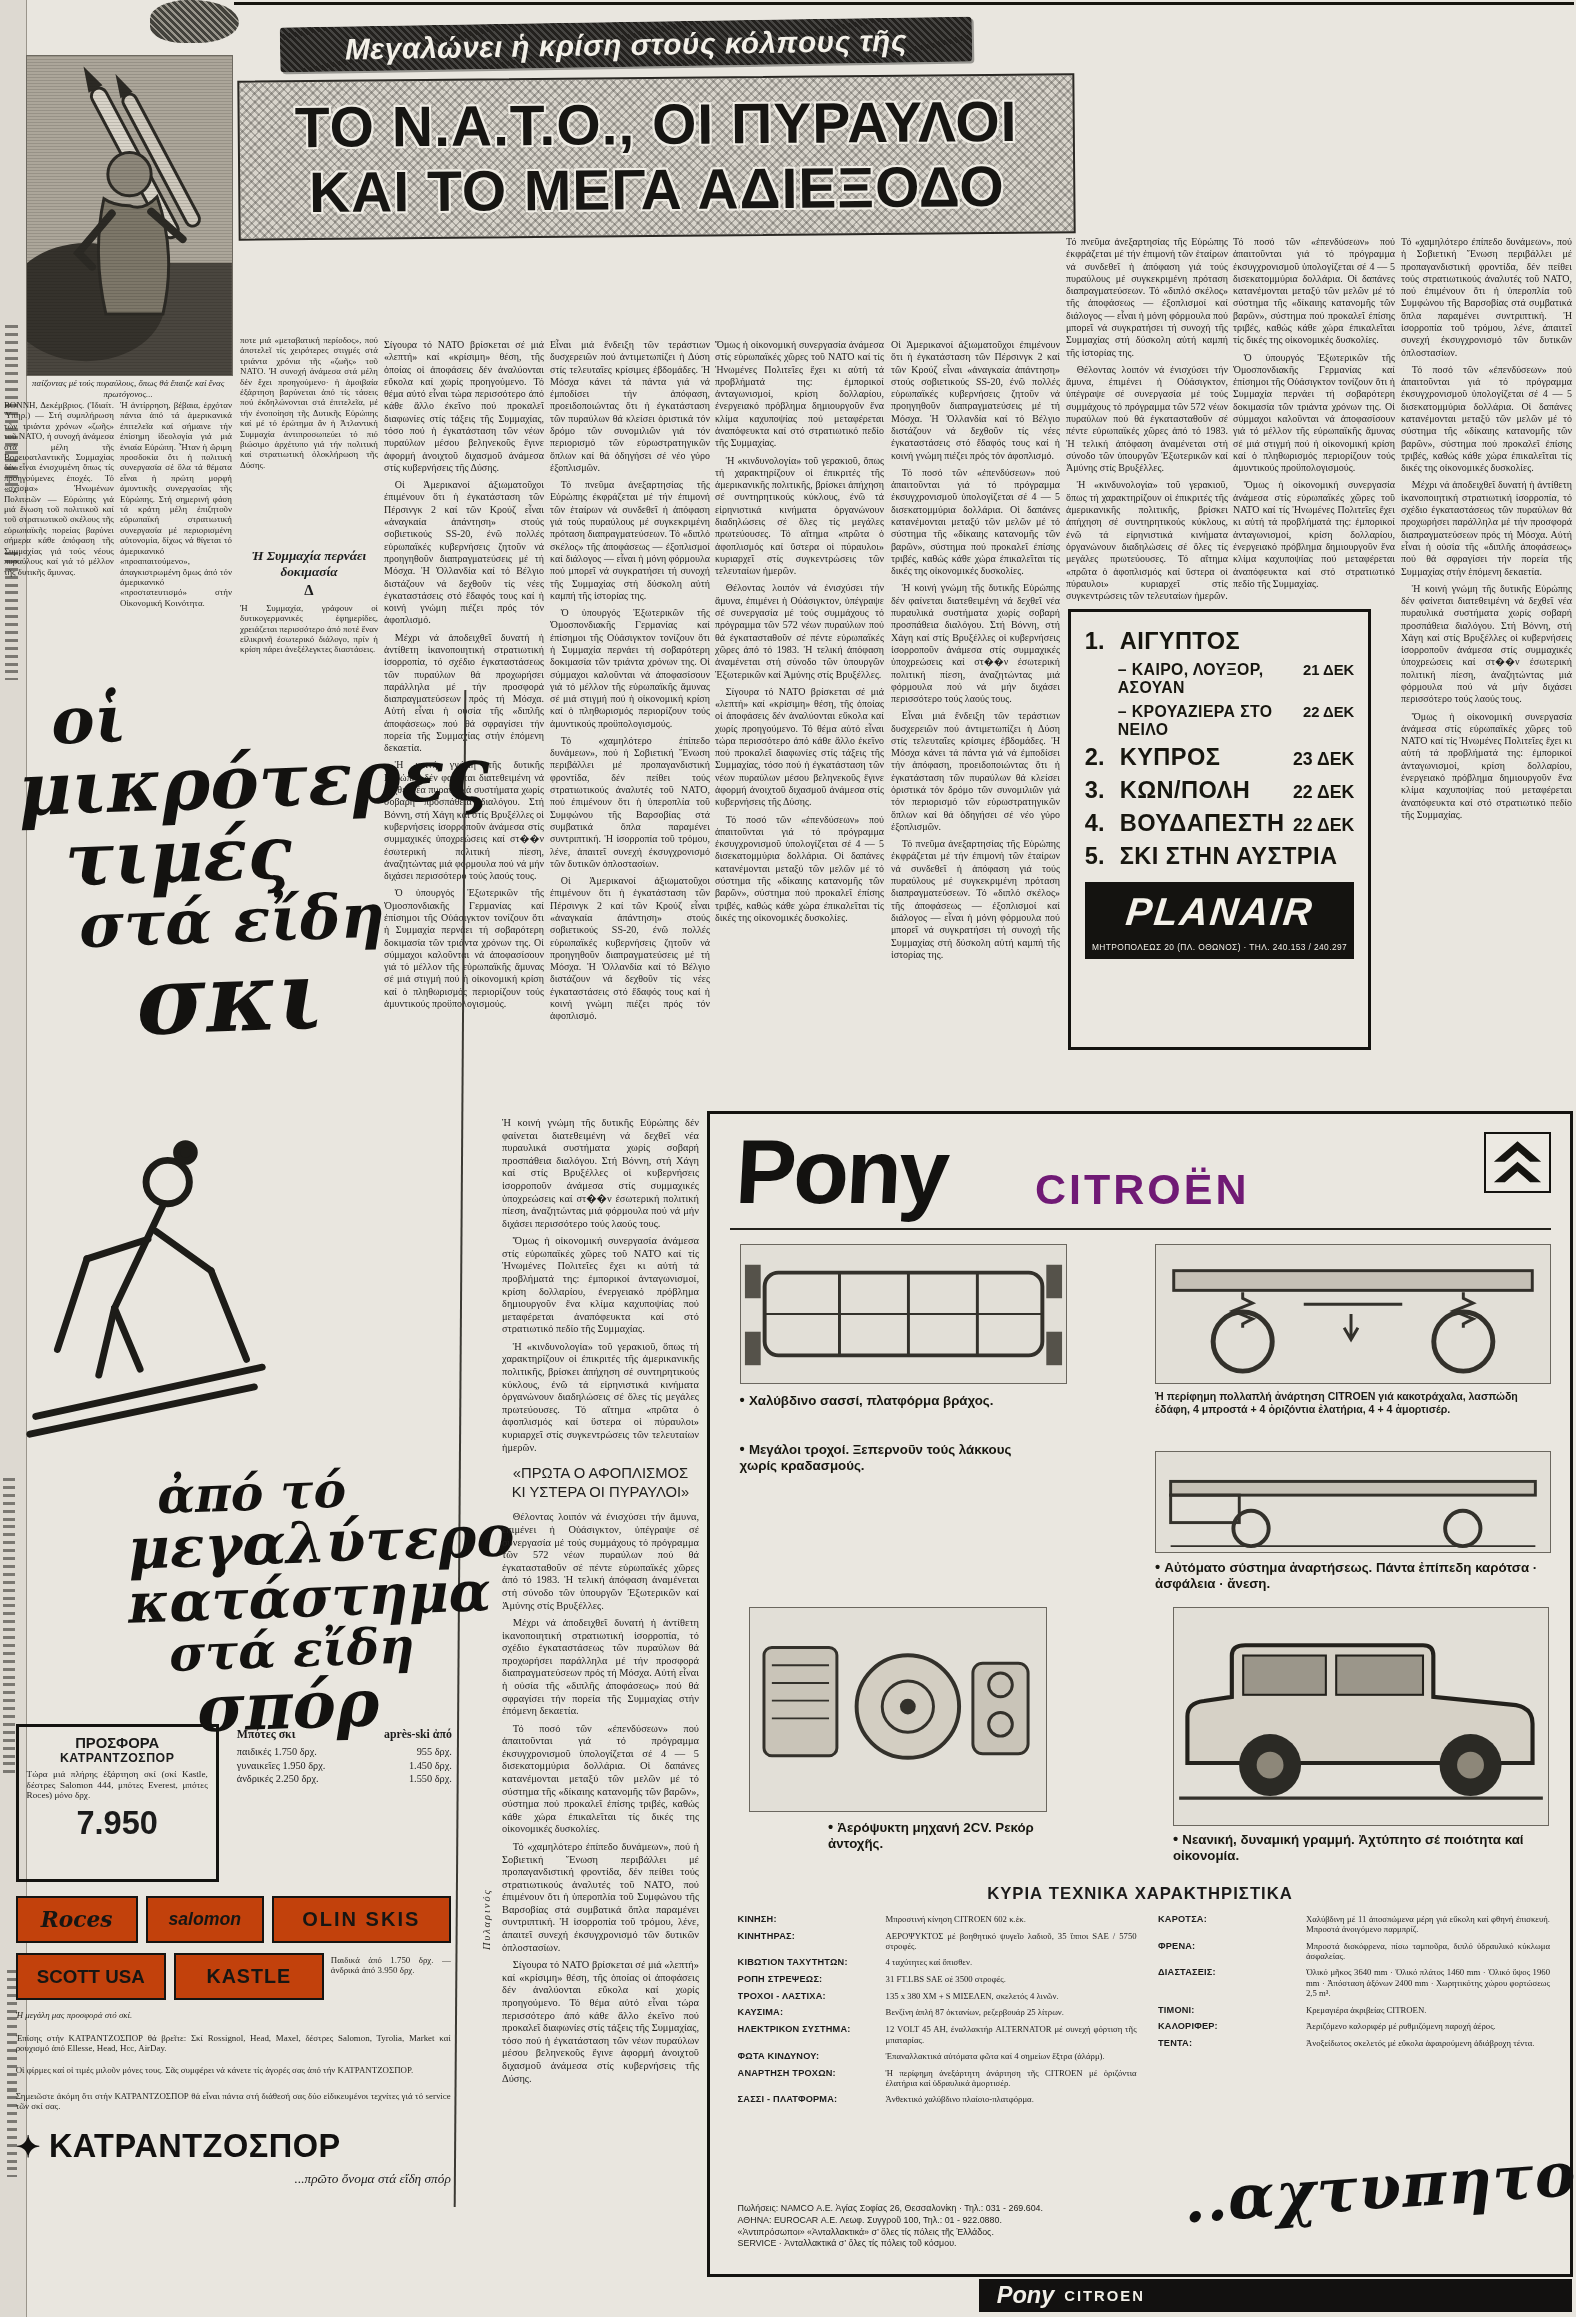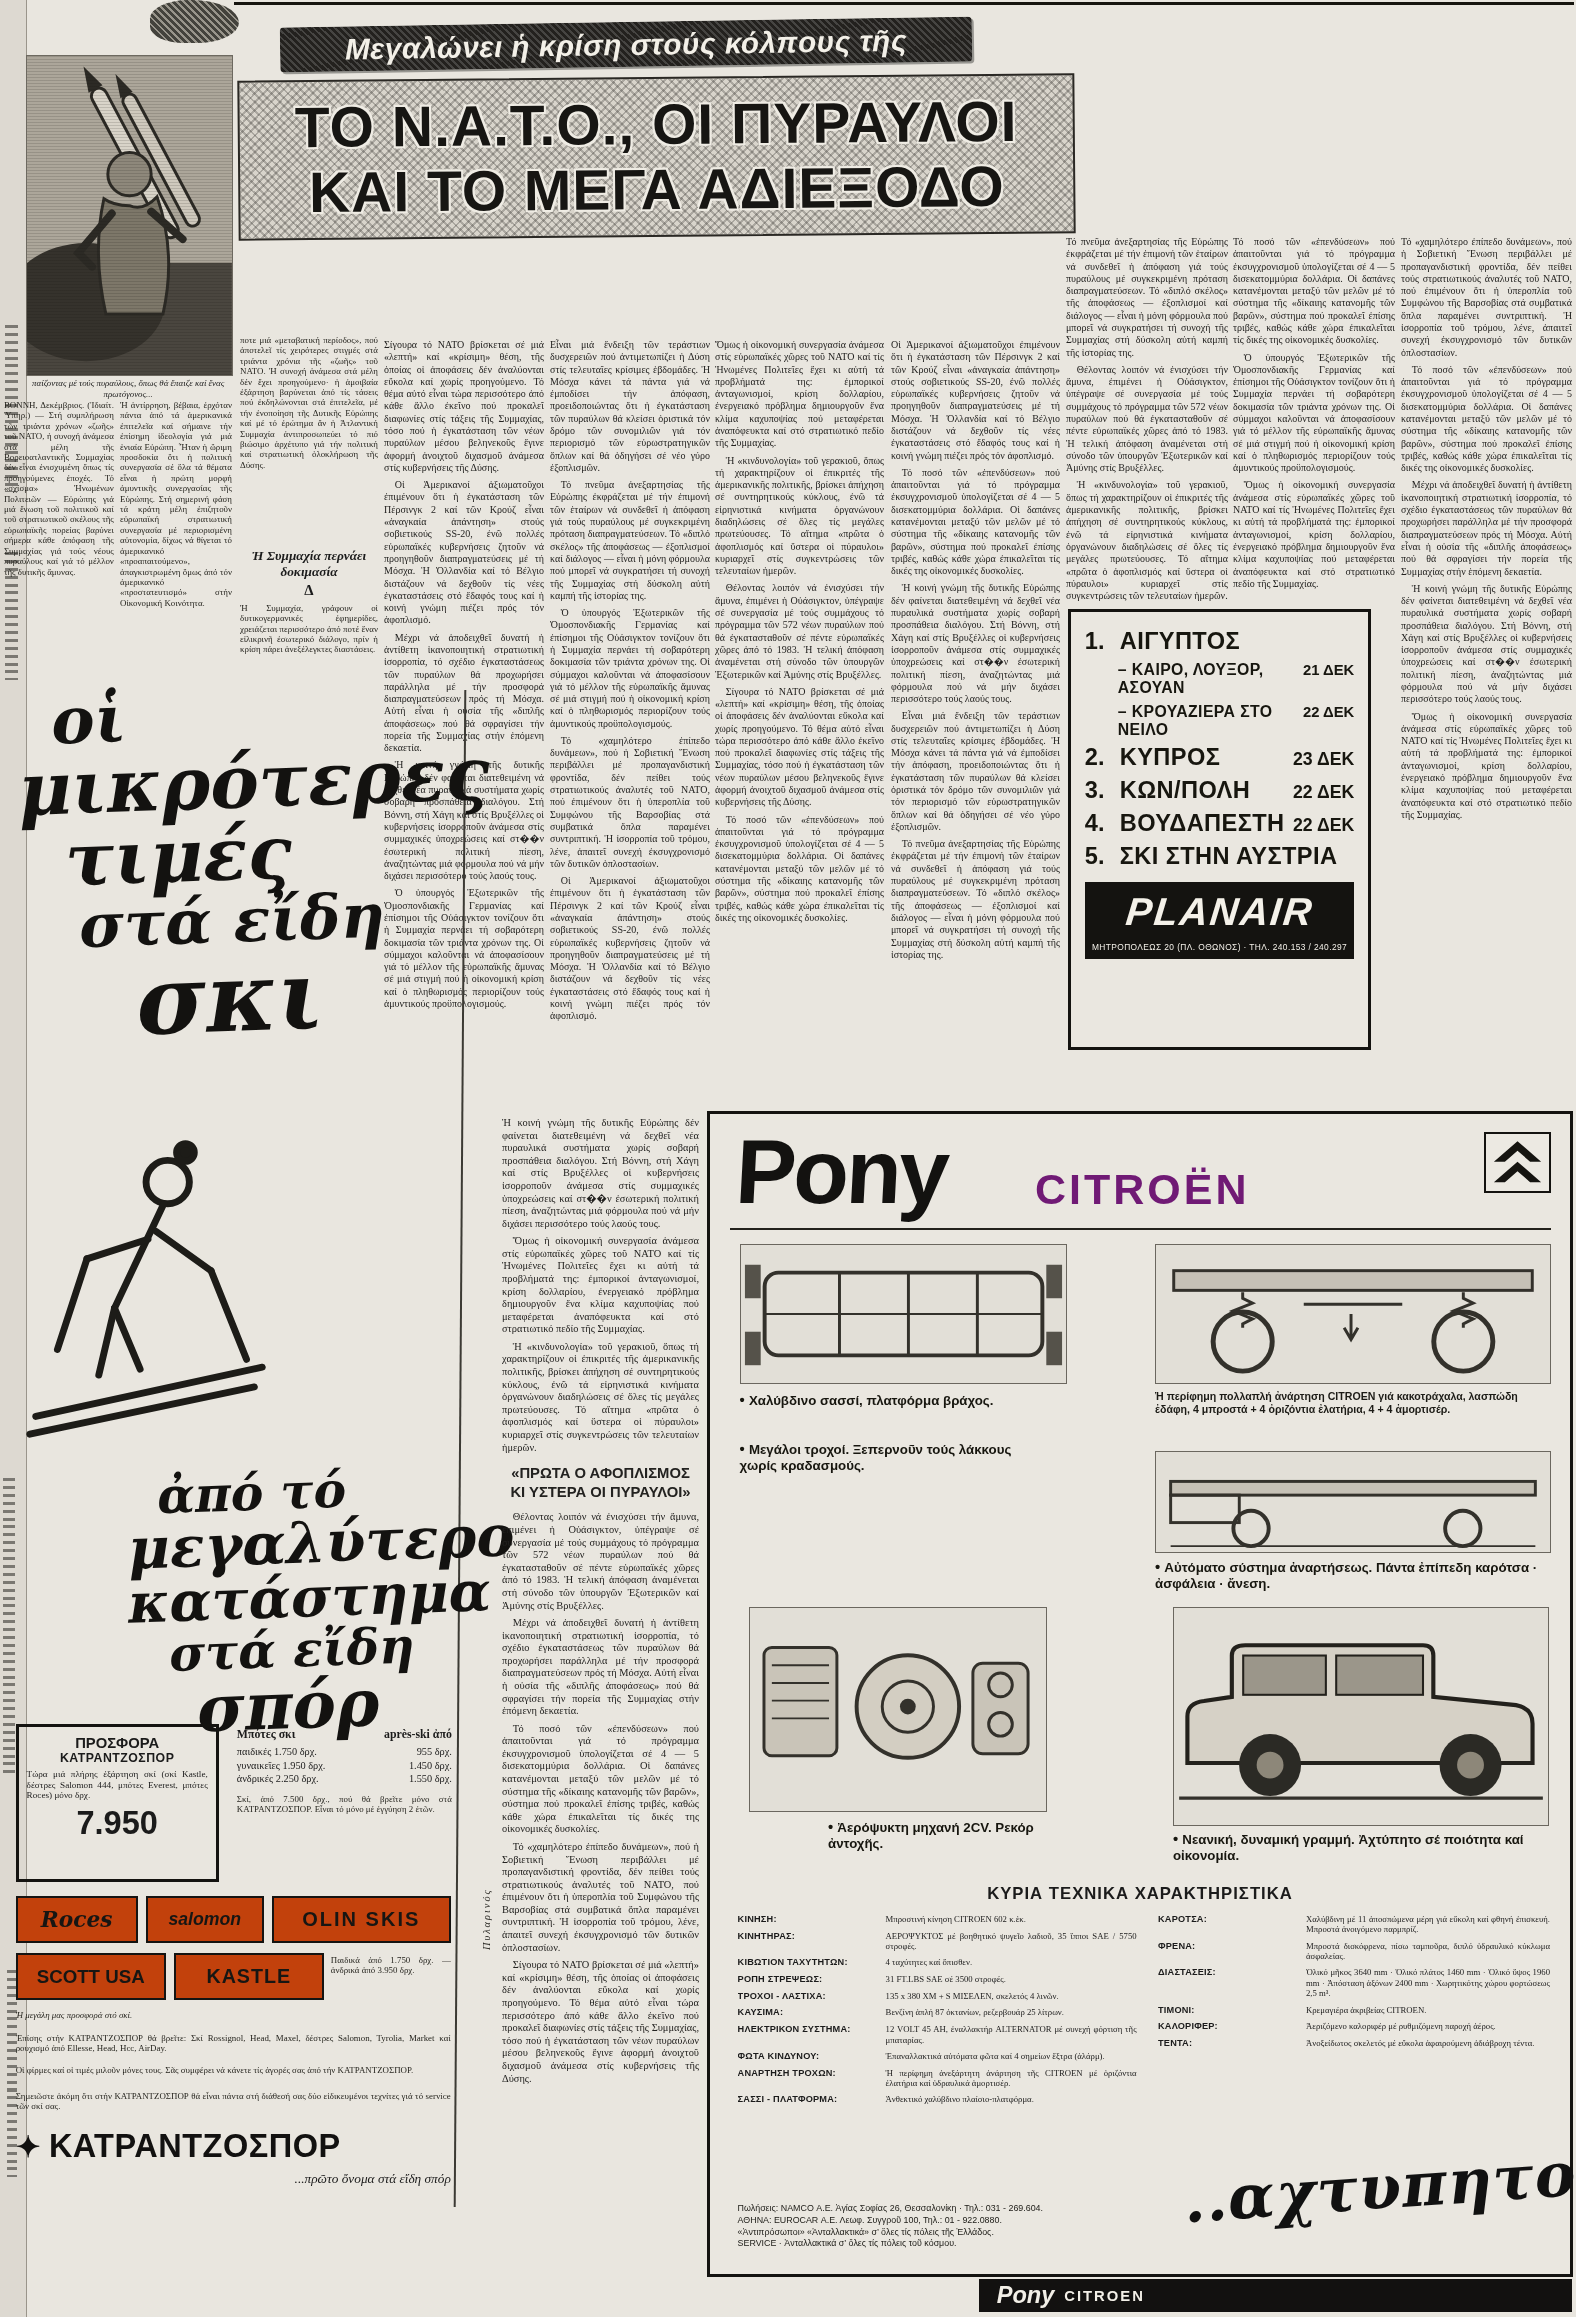--- a/index.html
+++ b/index.html
@@ -20,21 +20,21 @@
   .checker{background-color:#d8d4cb;
      background-image:repeating-linear-gradient(45deg,rgba(35,33,30,.25) 0 2px,transparent 2px 5.9px),
                       repeating-linear-gradient(135deg,rgba(35,33,30,.25) 0 2px,transparent 2px 5.9px);
      border:2px solid #2a2824;transform:rotate(-0.5deg);}
   .headline{font-family:"Liberation Sans",sans-serif;font-weight:900;text-align:center;color:#171613;
      font-size:57px;line-height:65px;letter-spacing:1px;
      text-shadow:2px 2px 0 #efece4,-2px -2px 0 #efece4,2px -2px 0 #efece4,-2px 2px 0 #efece4,0 0 3px #efece4;}
   .deck{font-weight:700;font-style:italic;font-size:19px;line-height:22.7px;text-align:justify;color:#1e1d1a;}
   .subhead1{font-style:italic;font-weight:700;font-size:13.3px;text-align:center;margin:5.9px 0 2px 0;}
   .ornament{text-align:center;font-size:14.8px;font-weight:700;}
-  .subhead2{font-family:"Liberation Sans",sans-serif;font-weight:700;font-size:14.8px;line-height:18.7px;text-align:center;margin:9.9px 0;}
+  .subhead2{font-family:"Liberation Sans",sans-serif;font-weight:400;font-size:14.8px;line-height:18.7px;text-align:center;margin:9.9px 0;}
   .caption{font-size:8.9px;font-style:italic;text-align:center;line-height:10.8px;}
   
   .travel{border:3.9px solid #141310;background:#eae7e0;padding:9.9px 13.8px;box-sizing:border-box;}
   .trow{display:flex;align-items:baseline;margin:5.9px 0;font-family:"Liberation Sans",sans-serif;font-weight:800;color:#17160f;}
   .trow .n{width:35px;font-size:23.6px;}
   .trow .lbl{flex:1;font-size:23.6px;letter-spacing:0.4px;}
   .trow .date{font-size:17.7px;white-space:nowrap;}
   .trow.sub .lbl{font-size:15.8px;padding-left:33px;font-weight:700;}
   .trow.sub .date{font-size:14.8px;}
   .planair{background:#141310;color:#f4f1e9;text-align:center;padding:7.9px 3.9px 6.9px 3.9px;margin-top:11.8px;}
@@ -266,21 +266,20 @@
           <span>955 δρχ.</span>
         </div>
       <div class="pr">
           <span>γυναικεῖες 1.950 δρχ.</span>
           <span>1.450 δρχ.</span>
         </div>
       <div class="pr">
           <span>ἀνδρικές 2.250 δρχ.</span>
           <span>1.550 δρχ.</span>
         </div>
-      <div class="smalltxt" style="margin-top:7.9px;height:69px;">Σκί, ἀπό 7.500 δρχ., πού θά βρεῖτε μόνο στά ΚΑΤΡΑΝΤΖΟΣΠΟΡ. Εἶναι τό μόνο μέ ἐγγύηση 2 ἐτῶν.</div>
     </div>
     <div class="brandbox" style="position:absolute;left:3.9px;top:1218px;width:122px;height:47px;font-style:italic;font-size:21.7px;font-family:'DejaVu Serif',serif;">Roces</div>
     <div class="brandbox" style="position:absolute;left:134px;top:1218px;width:118px;height:47px;font-size:17.7px;font-style:italic;">salomon</div>
     <div class="brandbox" style="position:absolute;left:260px;top:1218px;width:179px;height:47px;font-size:20px;letter-spacing:2px;">OLIN SKIS</div>
     <div class="brandbox" style="position:absolute;left:3.9px;top:1275px;width:150px;height:47px;font-size:18.7px;">SCOTT USA</div>
     <div class="brandbox" style="position:absolute;left:162px;top:1275px;width:150px;height:47px;font-size:19.7px;letter-spacing:1px;">KASTLE</div>
     <div class="smalltxt" style="position:absolute;left:319px;top:1277px;width:120px;height:45px;">Παιδικά ἀπό 1.750 δρχ. — ἀνδρικά ἀπό 3.950 δρχ.</div>
     <div class="smalltxt" style="position:absolute;left:3.9px;top:1332px;width:435px;height:15.8px;font-style:italic;">Ἡ μεγάλη μας προσφορά στό σκί.</div>
     <div class="smalltxt" style="position:absolute;left:3.9px;top:1355px;width:435px;height:29.6px;">Ἐπίσης στήν ΚΑΤΡΑΝΤΖΟΣΠΟΡ θά βρεῖτε: Σκί Rossignol, Head, Maxel, δέστρες Salomon, Tyrolia, Market καί ρουχισμό ἀπό Ellesse, Head, Hcc, AirDay.</div>
     <div class="smalltxt" style="position:absolute;left:3.9px;top:1387px;width:435px;height:23.6px;">Οἱ φίρμες καί οἱ τιμές μιλοῦν μόνες τους. Σᾶς συμφέρει νά κάνετε τίς ἀγορές σας ἀπό τήν ΚΑΤΡΑΝΤΖΟΣΠΟΡ.</div>

